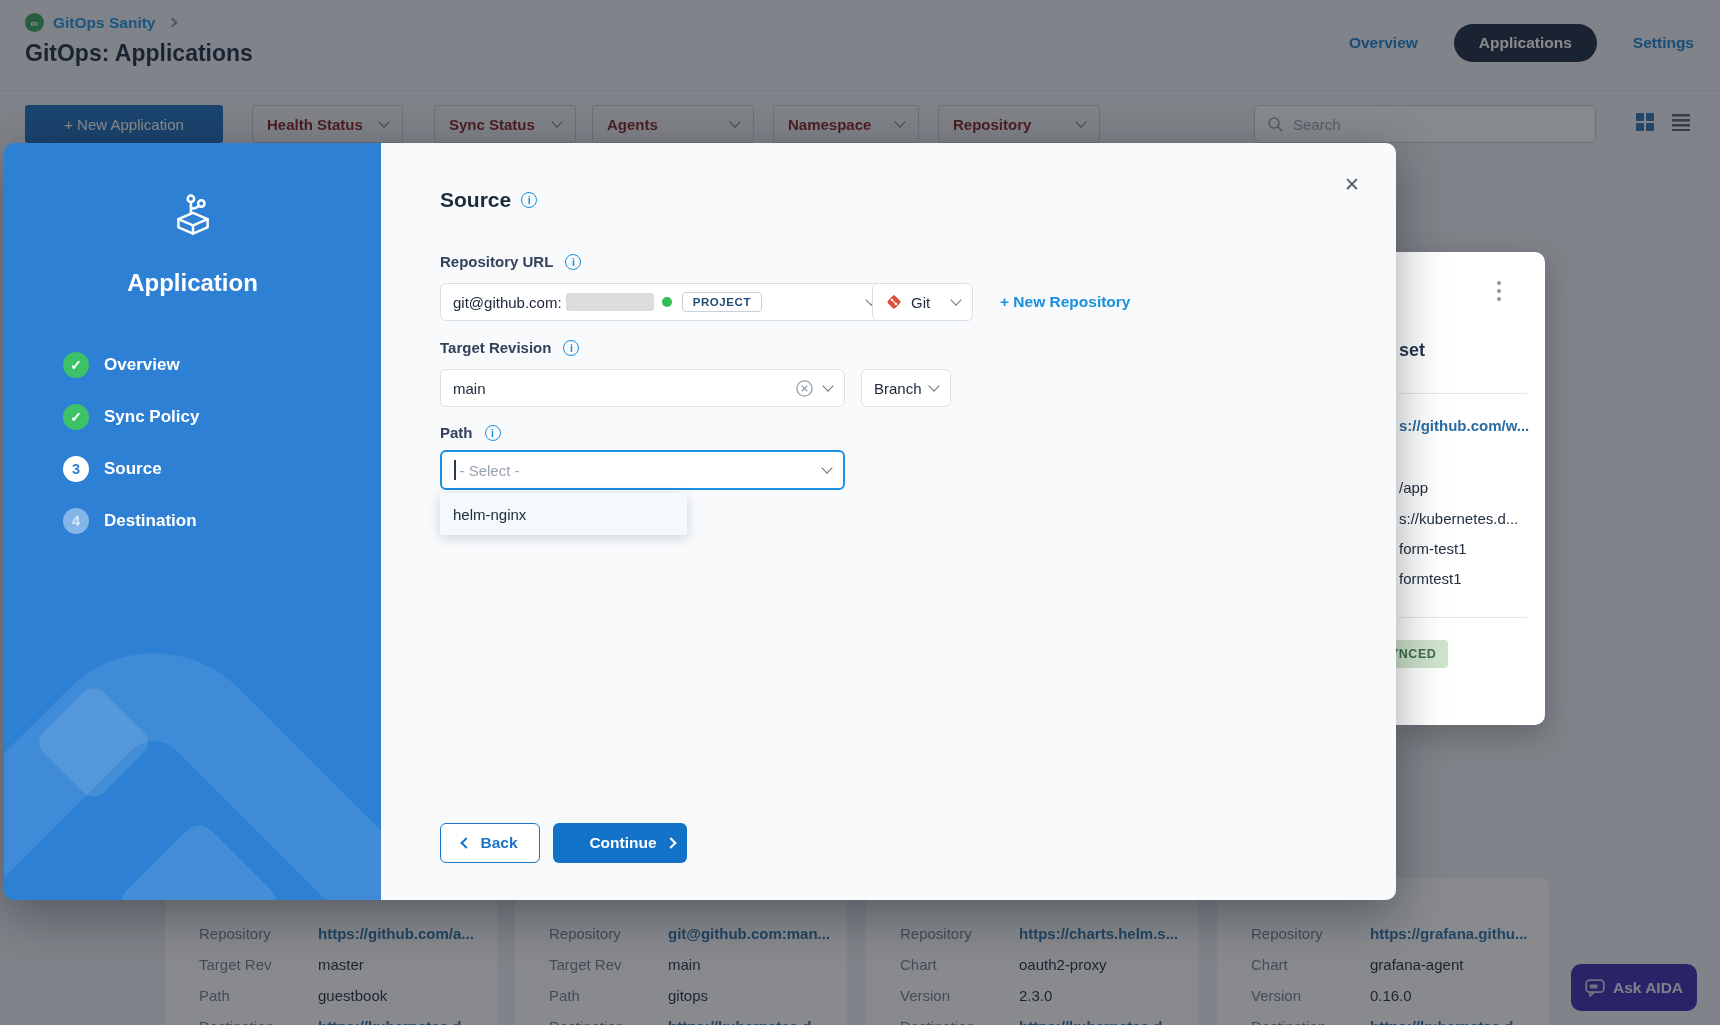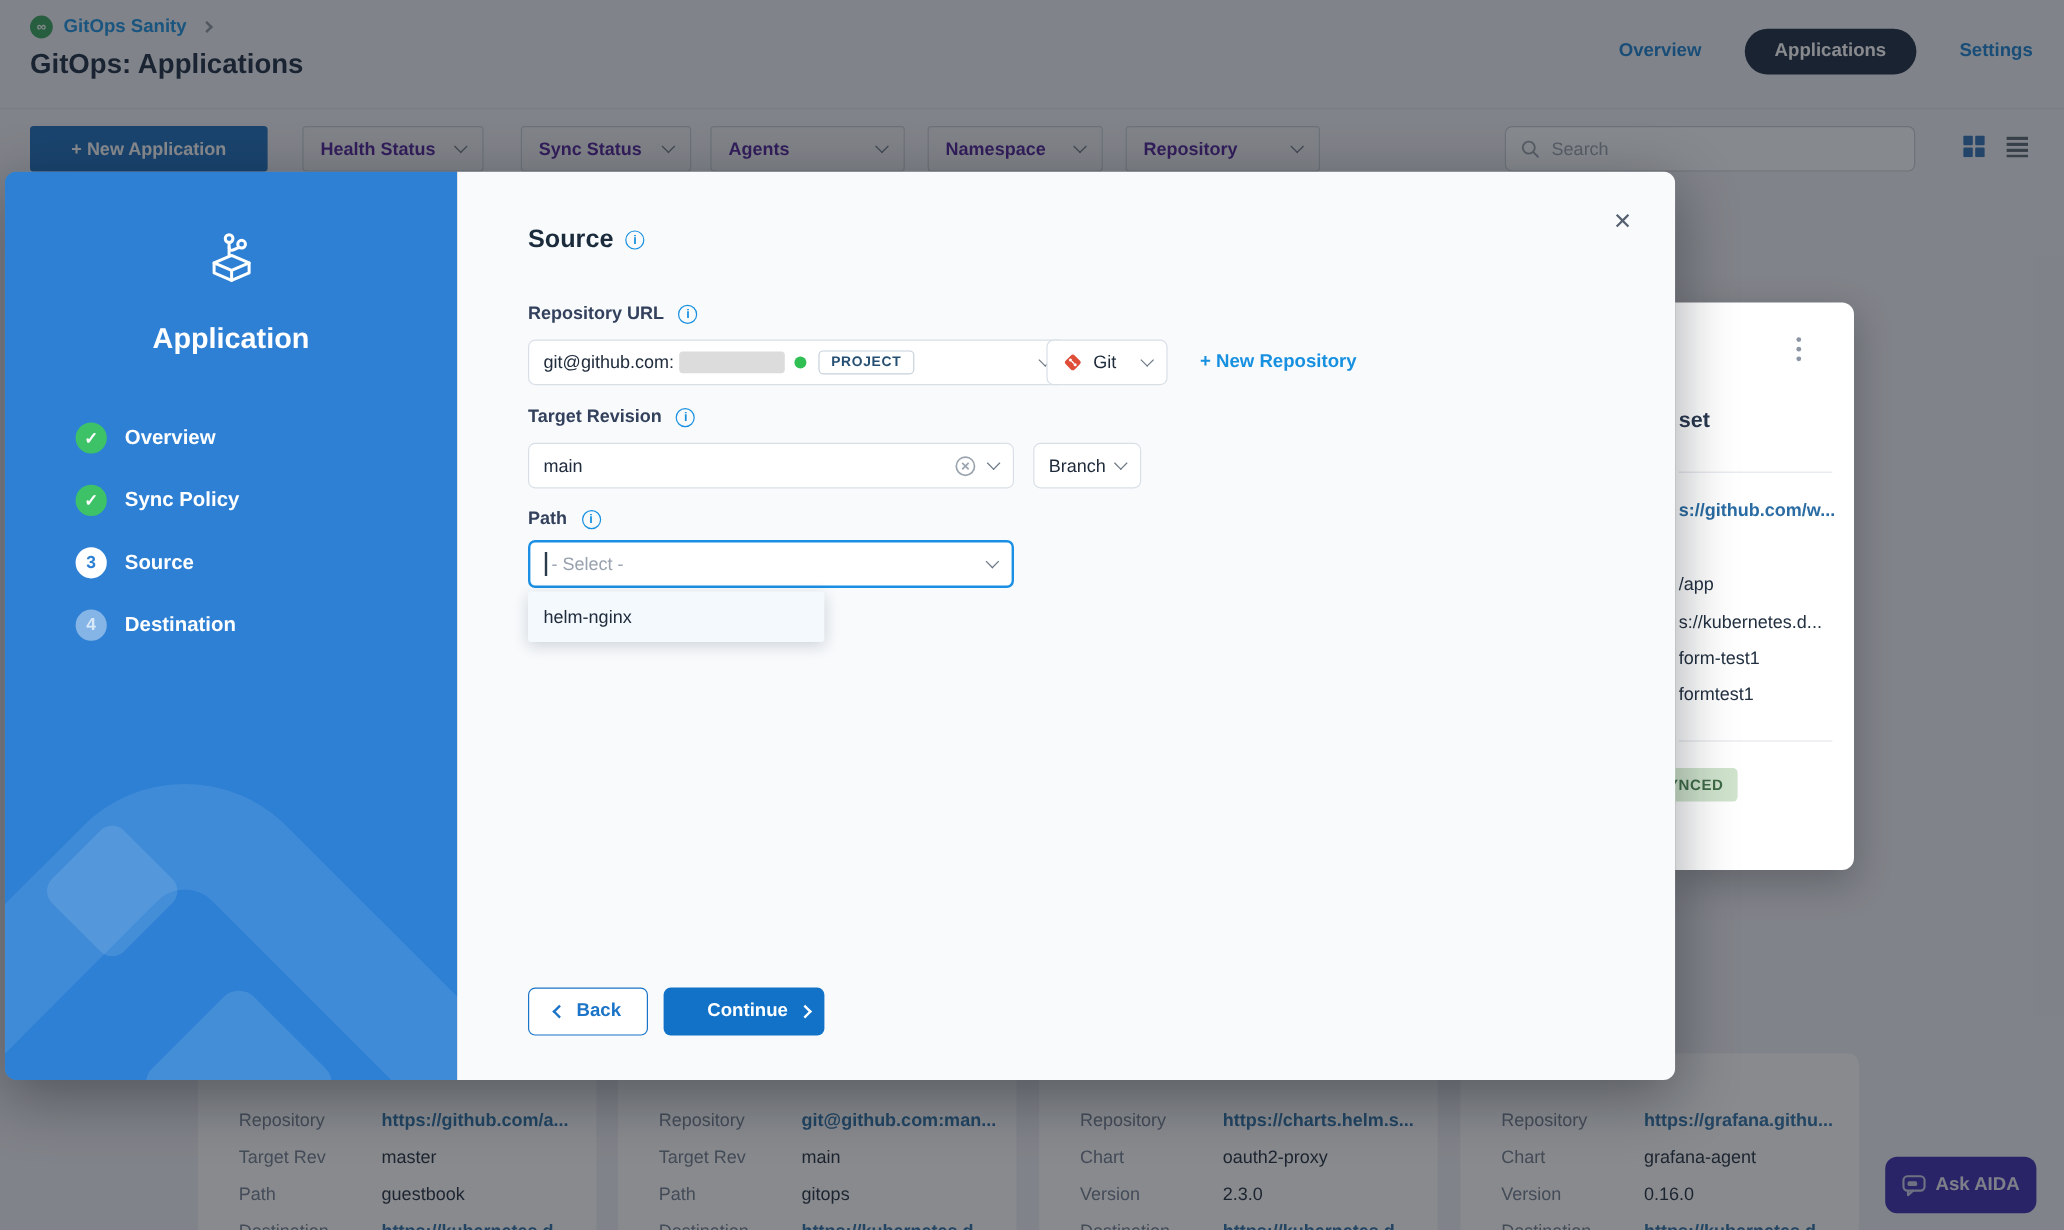--- a/index.html
+++ b/index.html
@@ -17,24 +17,24 @@
   .crumb-label { color:#1890e0; font-size:15.5px; font-weight:600; }
   .chev-r { width:7px; height:7px; border-right:2px solid #8a94a0; border-bottom:2px solid #8a94a0;
     transform:rotate(-45deg); margin-left:4px; }
   .page-title { position:absolute; left:25px; top:40px; font-size:23px; font-weight:700; color:#17293e; }
   .nav { position:absolute; right:26px; top:24px; display:flex; align-items:center; gap:36px; }
   .nav-link { color:#1781d2; font-size:15.5px; font-weight:600; cursor:pointer; }
   .nav-pill { background:#17293e; color:#fff; padding:10px 25px; border-radius:22px;
     font-size:15.5px; font-weight:600; cursor:pointer; }
   
   .btn-new { position:absolute; left:25px; top:105px; width:198px; height:38px; background:#1a6ebd;
-    color:#fff; border-radius:3px; font-size:15px; font-weight:700; display:flex; align-items:center;
+    color:#fff; border-radius:3px; font-size:15px; font-weight:400; display:flex; align-items:center;
     justify-content:center; cursor:pointer; }
   .filter { position:absolute; top:105px; height:38px; background:#eef1f3; border:1px solid #c7ced6;
-    border-radius:3px; color:#4c1d95; font-size:15px; font-weight:600; display:flex;
+    border-radius:3px; color:#7f1d1d; font-size:15px; font-weight:600; display:flex;
     align-items:center; justify-content:space-between; padding:16px 14px; cursor:pointer; }
   .chev { width:8px; height:8px; border-right:1.8px solid #6b7684; border-bottom:1.8px solid #6b7684;
     transform:rotate(45deg); margin-top:-4px; flex-shrink:0; }
   .search { position:absolute; left:1254px; top:105px; width:342px; height:38px; background:#fbfcfd;
     border:1px solid #c7ced6; border-radius:6px; display:flex; align-items:center; padding:0 12px;
     gap:9px; cursor:text; }
   .search-ph { color:#9aa4b0; font-size:15px; }
   .view-ic { position:absolute; top:113px; cursor:pointer; }
   
   .bg-card { position:absolute; top:878px; width:332px; height:170px; background:#fff;

